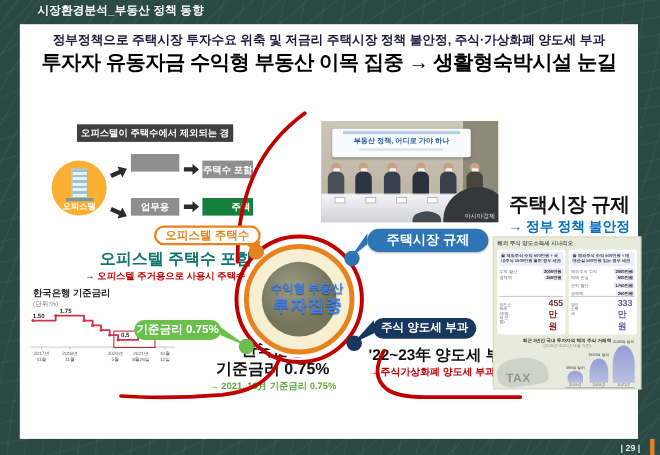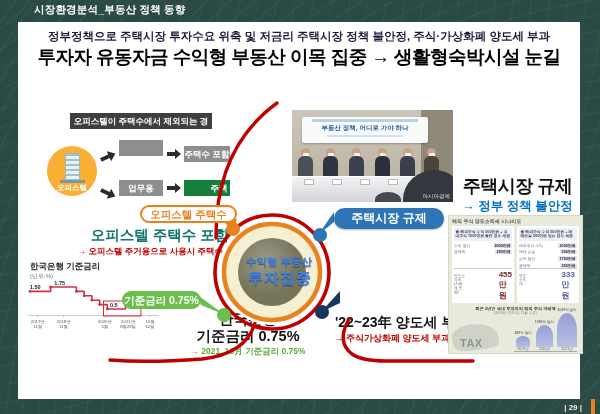--- a/index.html
+++ b/index.html
@@ -199,20 +199,21 @@
       <circle cx="304" cy="290" r="7" fill="#17375e"></circle>
     </svg>
     <div class="abs hub-text">
       <div class="h1">수익형 부동산</div>
       <div class="h2">투자집중</div>
     </div>
 
     <div class="pill pill-officetel">오피스텔 주택수</div>
     <div class="pill pill-housing">주택시장 규제</div>
     <div class="pill pill-rate">기준금리 0.75%</div>
+    <div class="pill pill-stock">주식 양도세 부과</div>
 
     <div class="abs branch-officetel-title">오피스텔 주택수 포함</div>
     <div class="abs branch-officetel-note">→ 오피스텔 주거용으로 사용시 주택수 포함</div>
 
     <div class="abs branch-rate">
       <div class="l1">한국은행</div>
       <div class="l2">기준금리 0.75%</div>
       <div class="note">→ 2021. 10月 기준금리 0.75%</div>
     </div>
 

